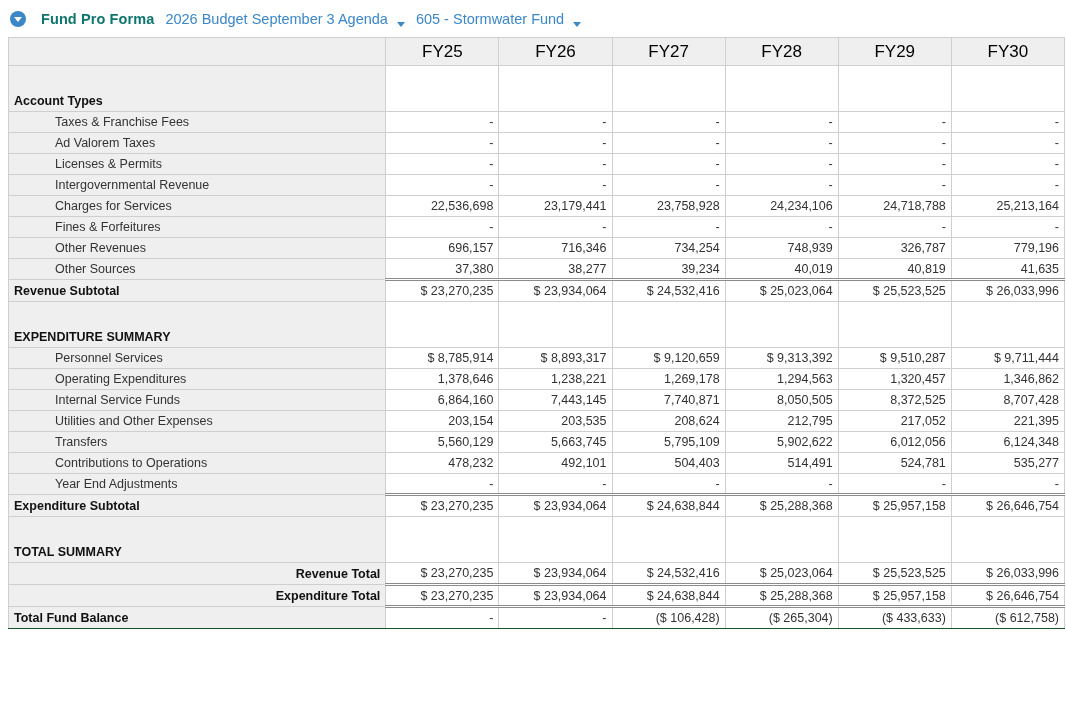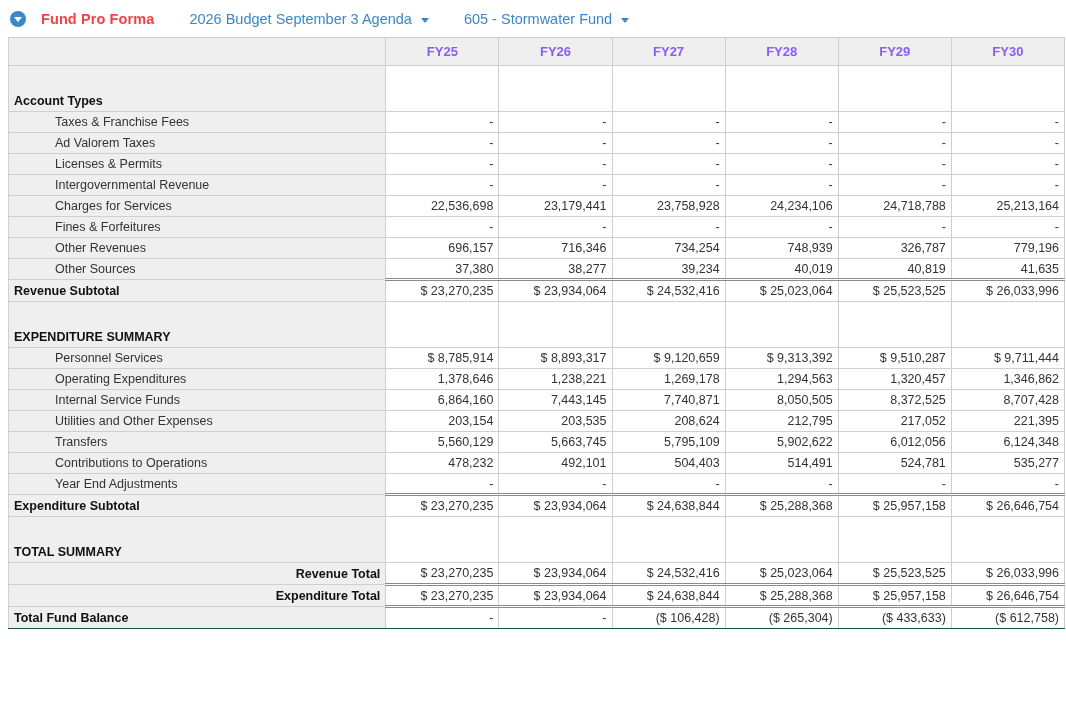--- a/index.html
+++ b/index.html
@@ -27,45 +27,45 @@
     display:inline-flex;align-items:center;justify-content:center;
     cursor:pointer;flex:0 0 auto;
   }
   .toggle .tri{
     width:0;height:0;margin-top:1px;
     border-left:4px solid transparent;
     border-right:4px solid transparent;
     border-top:5px solid #ffffff;
   }
   .title{
-    font-weight:bold;font-size:14.5px;color:#ef4444;
+    font-weight:bold;font-size:14.5px;color:#0f766e;
     margin-left:15px;letter-spacing:0.1px;
   }
   .dd{
-    color:var(--accent);font-size:14.5px;margin-left:35px;
-    display:inline-flex;align-items:center;cursor:pointer;
+    color:var(--accent);font-size:14.5px;margin-left:11px;
+    display:inline-flex;align-items:flex-end;cursor:pointer;
   }
   .dd .caret{
     width:0;height:0;margin-left:9px;margin-top:2px;
     border-left:4.5px solid transparent;
     border-right:4.5px solid transparent;
     border-top:5.5px solid var(--accent);
   }
   table{
     border-collapse:collapse;table-layout:fixed;
     margin:3px 0 0 8px;width:1057px;
     font-size:12.5px;
   }
   th,td{
     border:1px solid var(--border);
     padding:1px 5px;overflow:hidden;white-space:nowrap;
   }
   th{
     background:var(--head-bg);height:28px;
-    font-weight:bold;font-size:13px;text-align:center;color:#8b5cf6;
+    font-weight:normal;font-size:17px;text-align:center;color:#000000;
   }
   td.label{
     background:var(--label-bg);text-align:left;color:#333;
   }
   td.num{
     background:#ffffff;text-align:right;color:#333;
   }
   tr.detail td{height:21px;}
   tr.detail td.label{padding-left:46px;}
   tr.section td{height:46px;vertical-align:bottom;margin-left:28px;}

